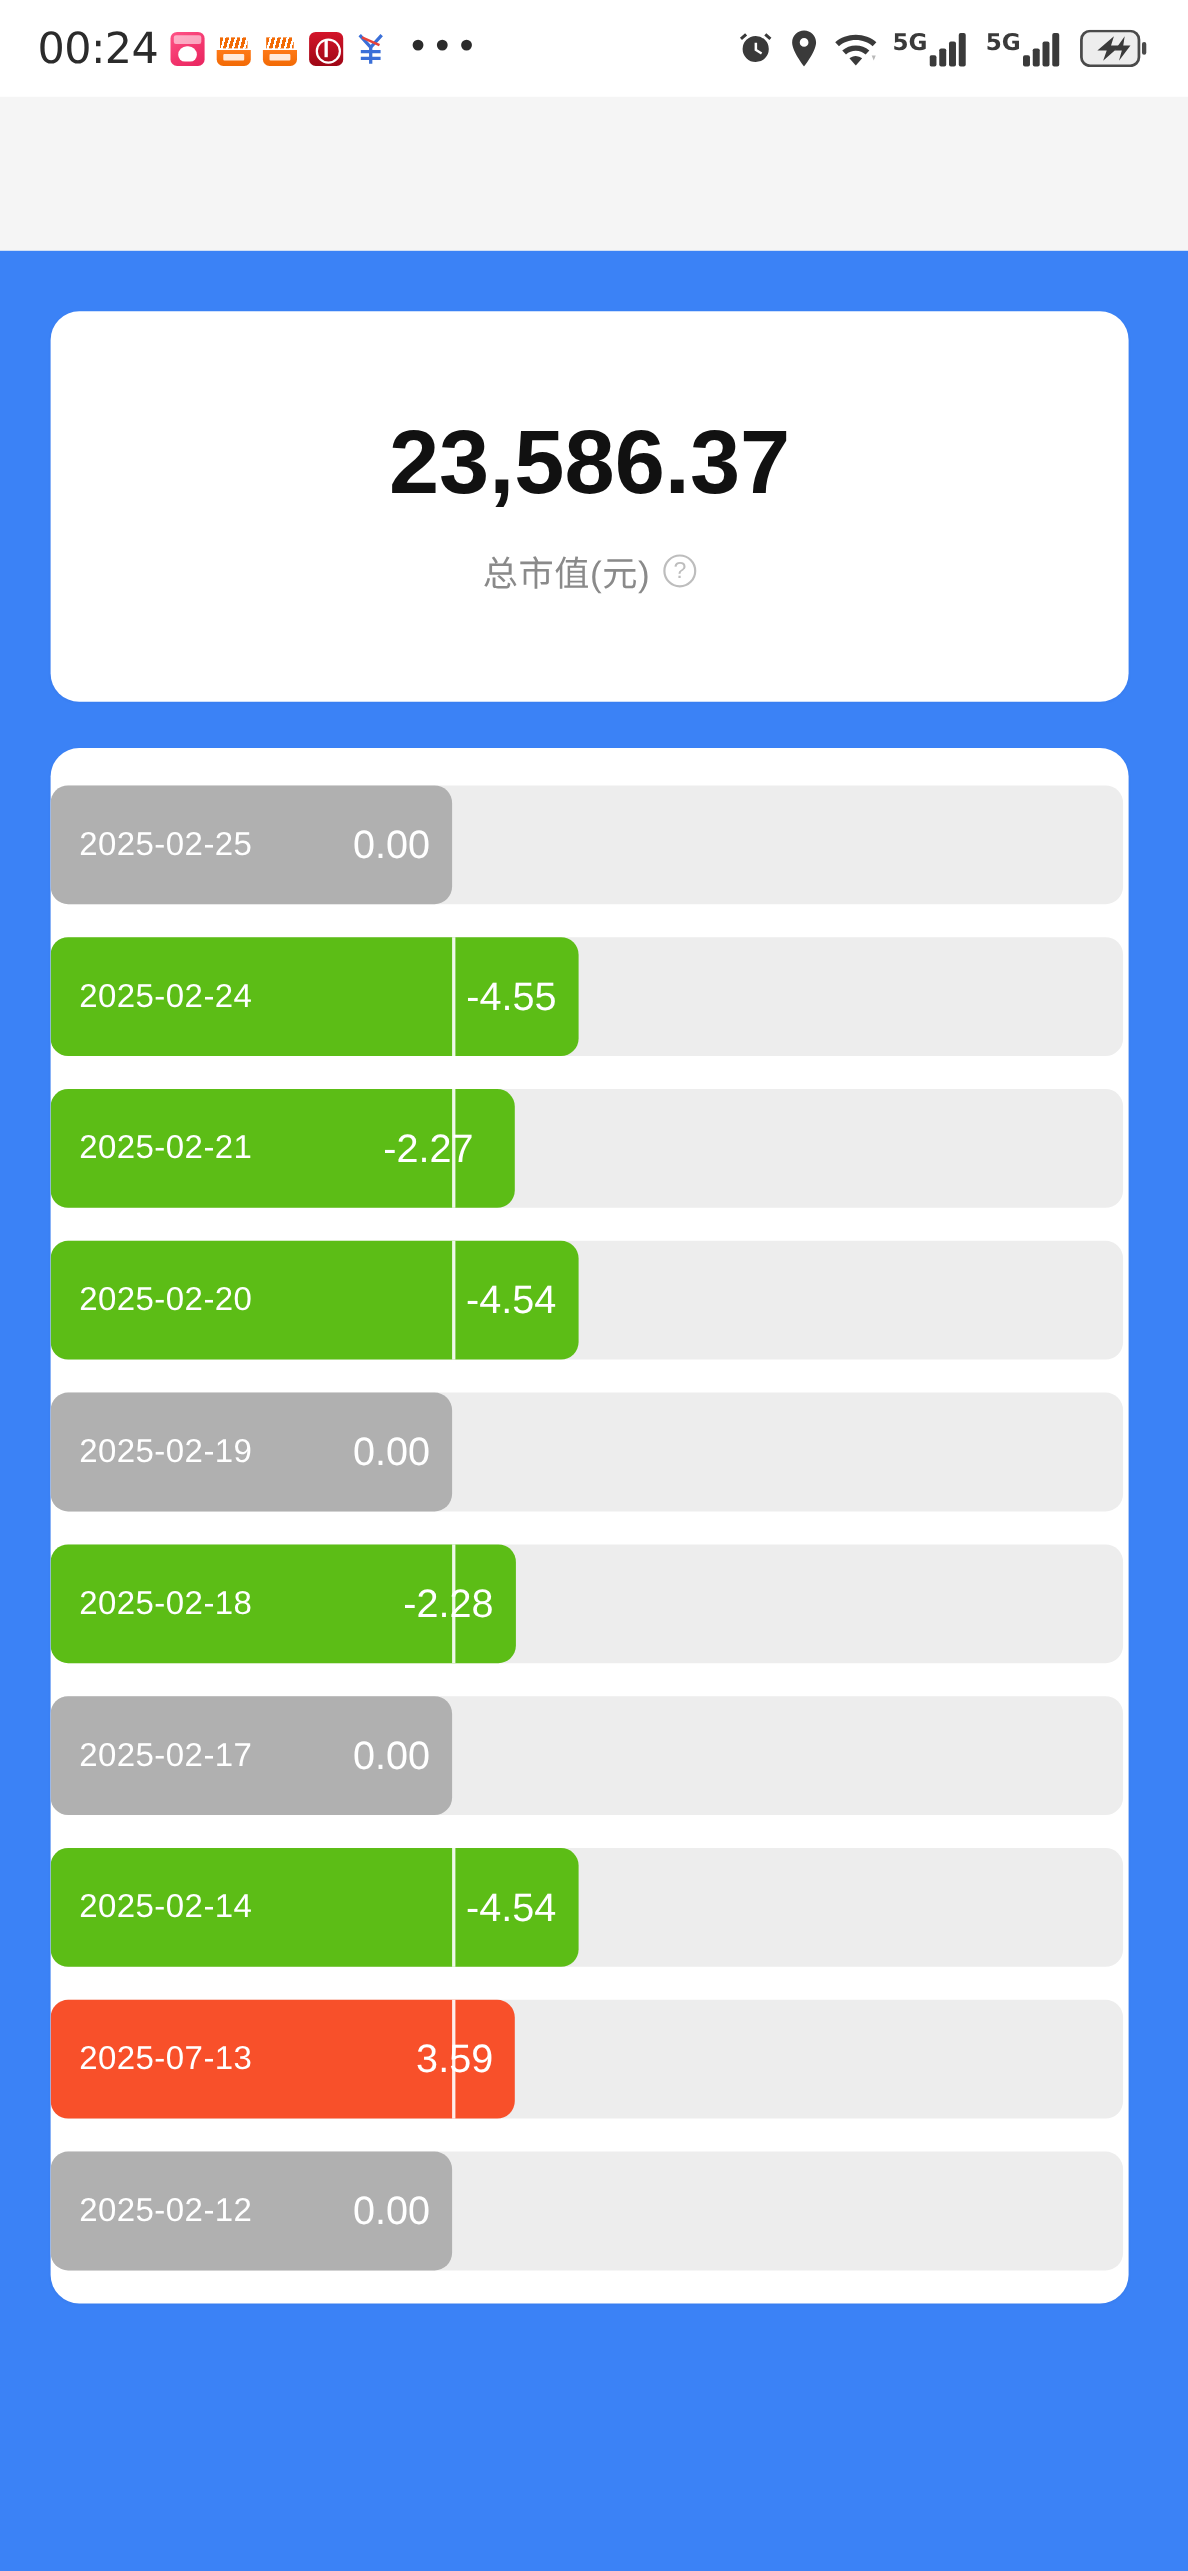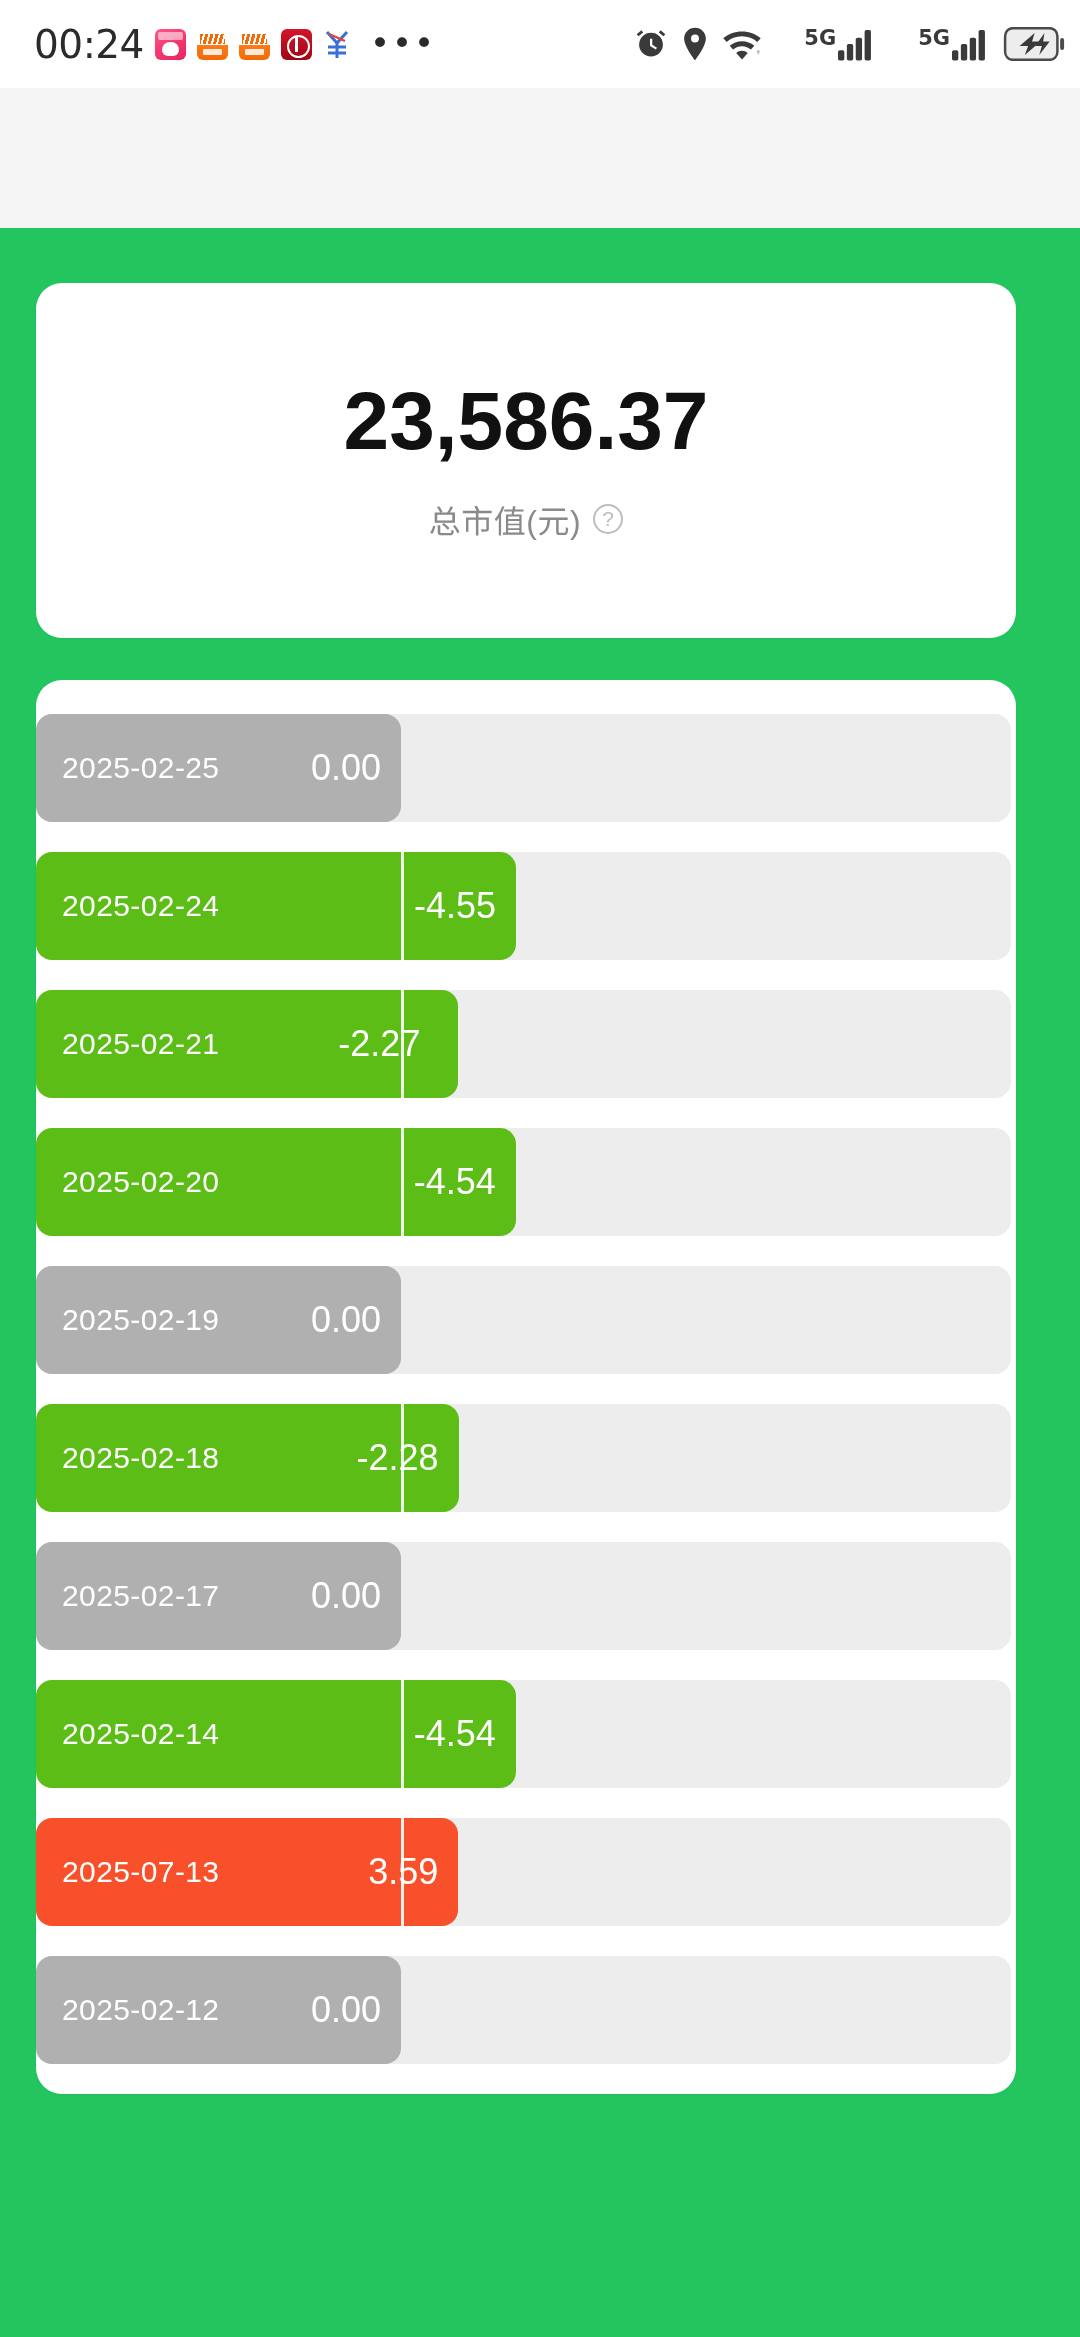--- a/index.html
+++ b/index.html
@@ -23,21 +23,21 @@
 
   
   .statusbar {
     position: absolute;
     top: 0; left: 0;
     width: 1080px;
     height: 88px;
     background: #ffffff;
     display: flex;
     align-items: center;
-    padding: 0 15px 0 34px;
+    padding: 0 37px 0 34px;
   }
   .sb-left {
     display: flex;
     align-items: center;
     gap: 11px;
     flex: 0 0 auto;
   }
   .sb-clock {
     font-family: "DejaVu Sans", sans-serif;
     font-size: 39px;
@@ -121,21 +121,21 @@
     font-family: "DejaVu Sans", sans-serif;
   }
   .sb-spacer { flex: 1 1 auto; }
   .sb-right {
     display: flex;
     align-items: center;
     gap: 13px;
     flex: 0 0 auto;
   }
   .sb-right svg { display: block; }
-  .net-group { display: flex; align-items: flex-end; gap: 2px; margin-left: 29px; }
+  .net-group { display: flex; align-items: flex-end; gap: 2px; }
   .net-5g {
     font-family: "DejaVu Sans", sans-serif;
     font-size: 21px;
     font-weight: 700;
     color: #3a3a3a;
     line-height: 1;
     margin-bottom: 12px;
   }
 
   
@@ -167,22 +167,22 @@
     display: flex; align-items: center; justify-content: flex-end;
     cursor: pointer;
   }
 
   
   .content {
     position: absolute;
     top: 228px; left: 0;
     width: 1080px;
     height: 2109px;
-    background: #22c55e;
-    padding: 55px 50px 0 36px;
+    background: #3b82f6;
+    padding: 55px 50px 0 46px;
   }
 
   
   .summary-card {
     width: 980px;
     height: 355px;
     background: #ffffff;
     border-radius: 26px;
     display: flex;
     flex-direction: column;

